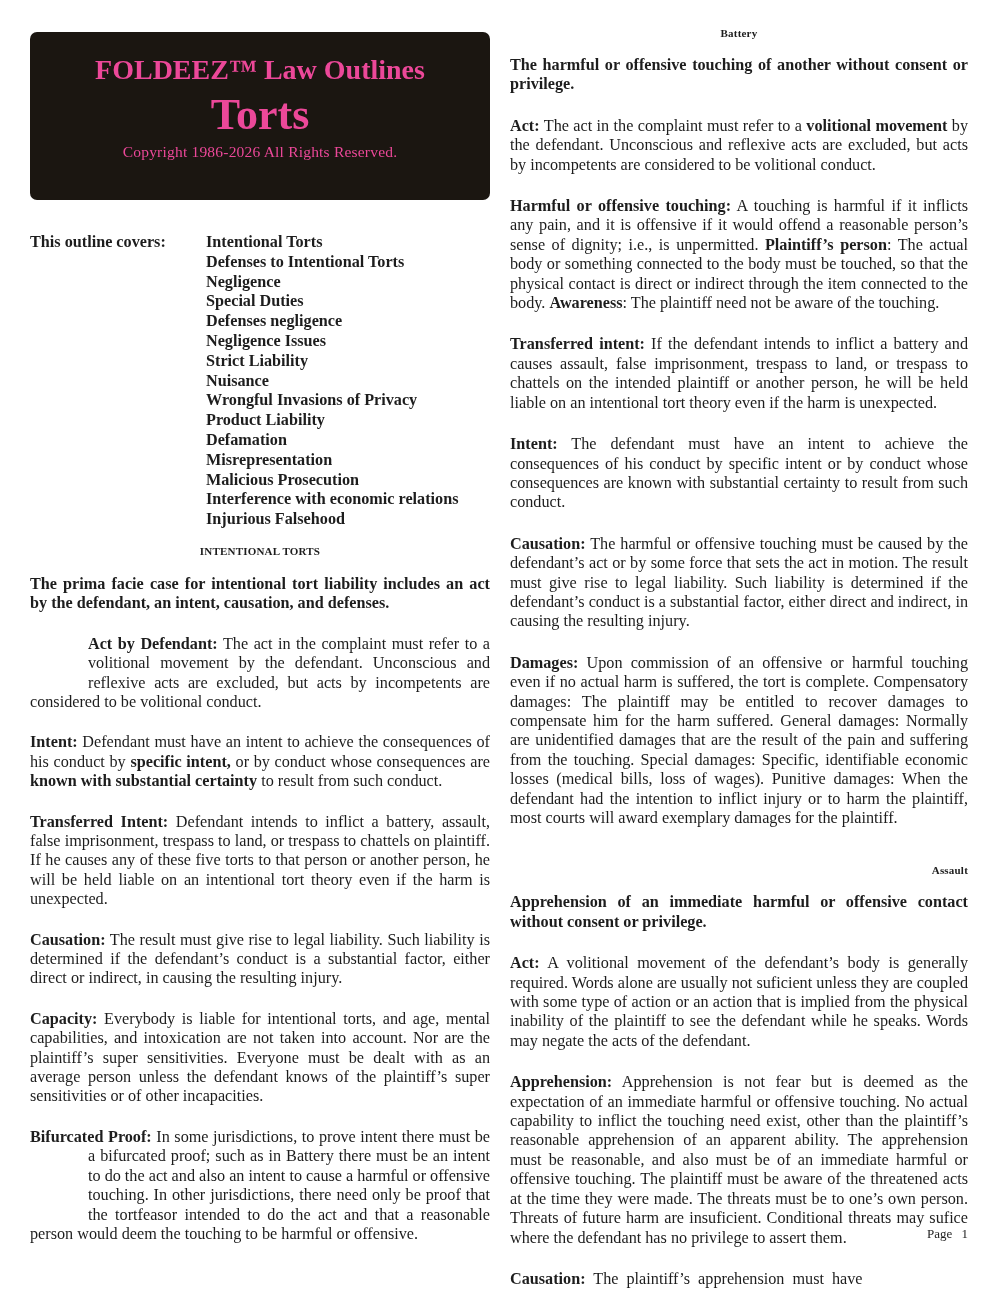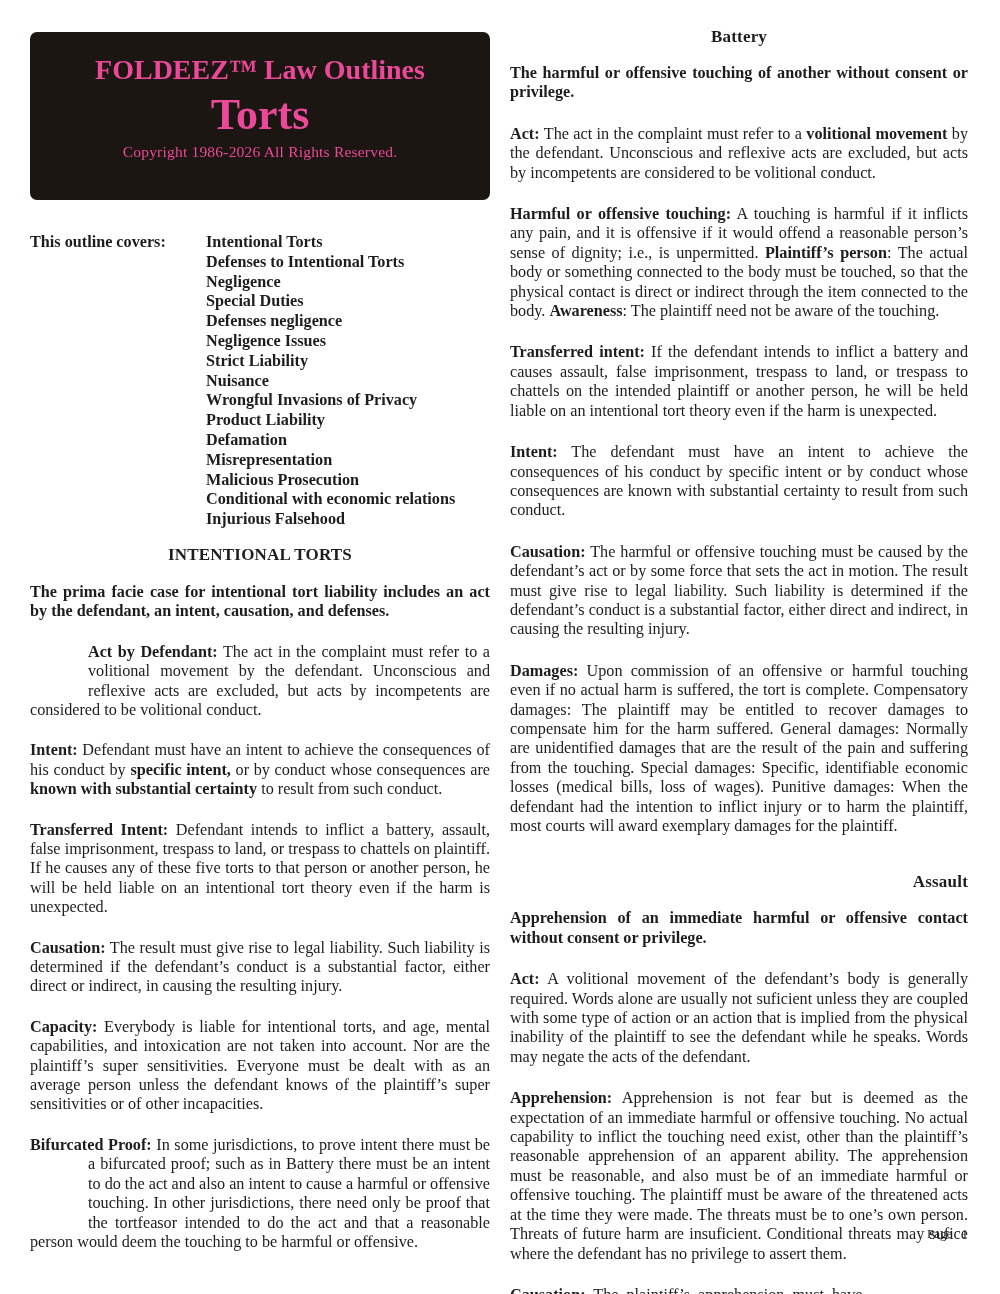--- a/index.html
+++ b/index.html
@@ -23,21 +23,21 @@
   }
   .brand     { font-size: 28px; font-weight: bold; line-height: 33px; }
   .subject   { font-size: 44px; font-weight: bold; line-height: 48px; margin-top: 5px; }
   .copyright { font-size: 15.5px; margin-top: 4px; letter-spacing: 0.2px; }
 
   
   .covers { display: flex; margin-top: 33px; font-weight: bold; font-size: 16.2px; line-height: 19.8px; }
   .covers-label { width: 176px; flex: 0 0 176px; }
 
   
-  .sec-heading { font-weight: bold; font-size: 17px; text-align: center; letter-spacing: 0.2px; }
+  .sec-heading { font-weight: bold; font-size: 11px; text-align: center; letter-spacing: 0.2px; }
   .col-left  .sec-heading { margin: 15px 0 18px; }
   .col-right .sec-heading { margin: 7px 0 17px; }
   .col-right .sec-heading.later { margin-top: 36px; text-align: right; }
 
   
   .para { font-size: 16.2px; line-height: 19.4px; text-align: justify; margin: 22px 0 0; }
   .col-left .para { margin-top: 21px; }
   .para.pfirst { margin-top: 0 !important; font-weight: bold; }
 
   
@@ -72,21 +72,21 @@
           <div class="cover-item">Special Duties</div>
           <div class="cover-item">Defenses negligence</div>
           <div class="cover-item">Negligence Issues</div>
           <div class="cover-item">Strict Liability</div>
           <div class="cover-item">Nuisance</div>
           <div class="cover-item">Wrongful Invasions of Privacy</div>
           <div class="cover-item">Product Liability</div>
           <div class="cover-item">Defamation</div>
           <div class="cover-item">Misrepresentation</div>
           <div class="cover-item">Malicious Prosecution</div>
-          <div class="cover-item">Conditional with economic relations</div>
+          <div class="cover-item">Interference with economic relations</div>
           <div class="cover-item">Injurious Falsehood</div>
         </div>
     </div>
 
     <div class="sec-heading">INTENTIONAL TORTS</div>
     <div id="left-paras">
         <p class="para pfirst">The prima facie case for intentional tort liability includes an act by the defendant, an intent, causation, and defenses.</p>
         <p class="para"><span class="flA"></span><b>Act by Defendant:</b> The act in the complaint must refer to a volitional movement by the defendant. Unconscious and reflexive acts are excluded, but acts by incompetents are considered to be volitional conduct.</p>
         <p class="para"><b>Intent:</b> Defendant must have an intent to achieve the consequences of his conduct by <b>specific intent,</b> or by conduct whose consequences are <b>known with substantial certainty</b> to result from such conduct.</p>
         <p class="para"><b>Transferred Intent:</b> Defendant intends to inflict a battery, assault, false imprisonment, trespass to land, or trespass to chattels on plaintiff. If he causes any of these five torts to that person or another person, he will be held liable on an intentional tort theory even if the harm is unexpected.</p>

